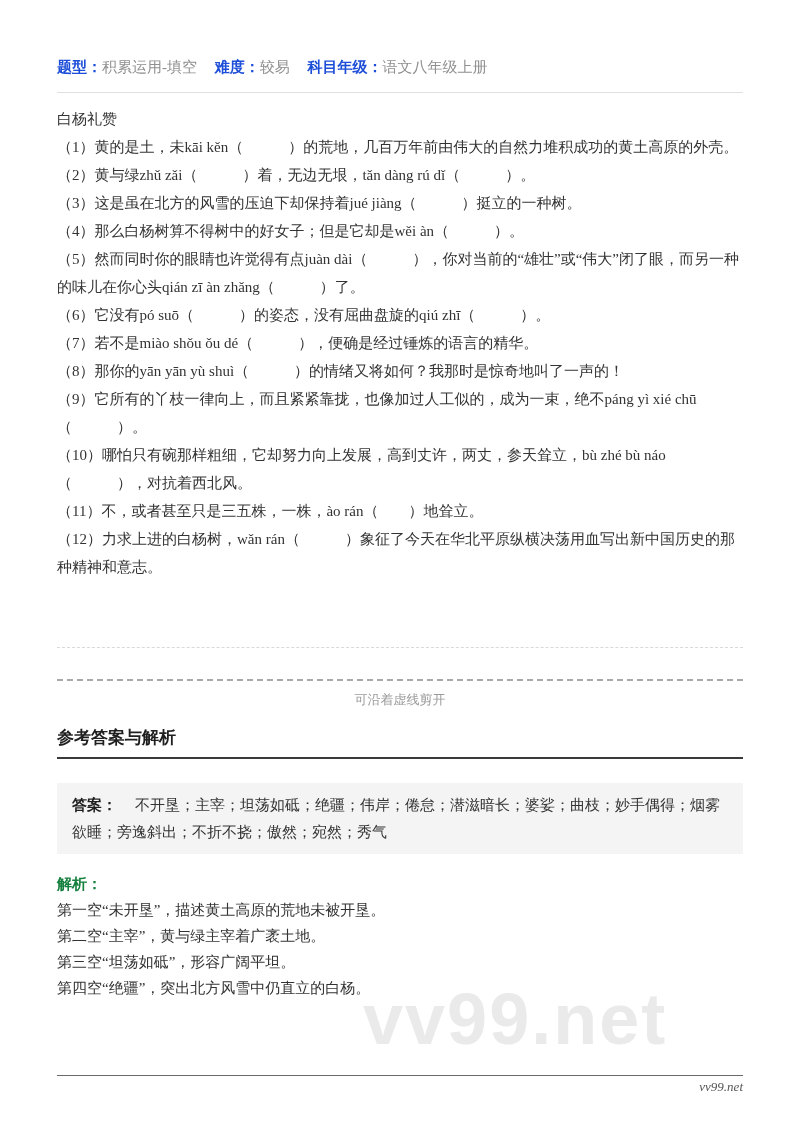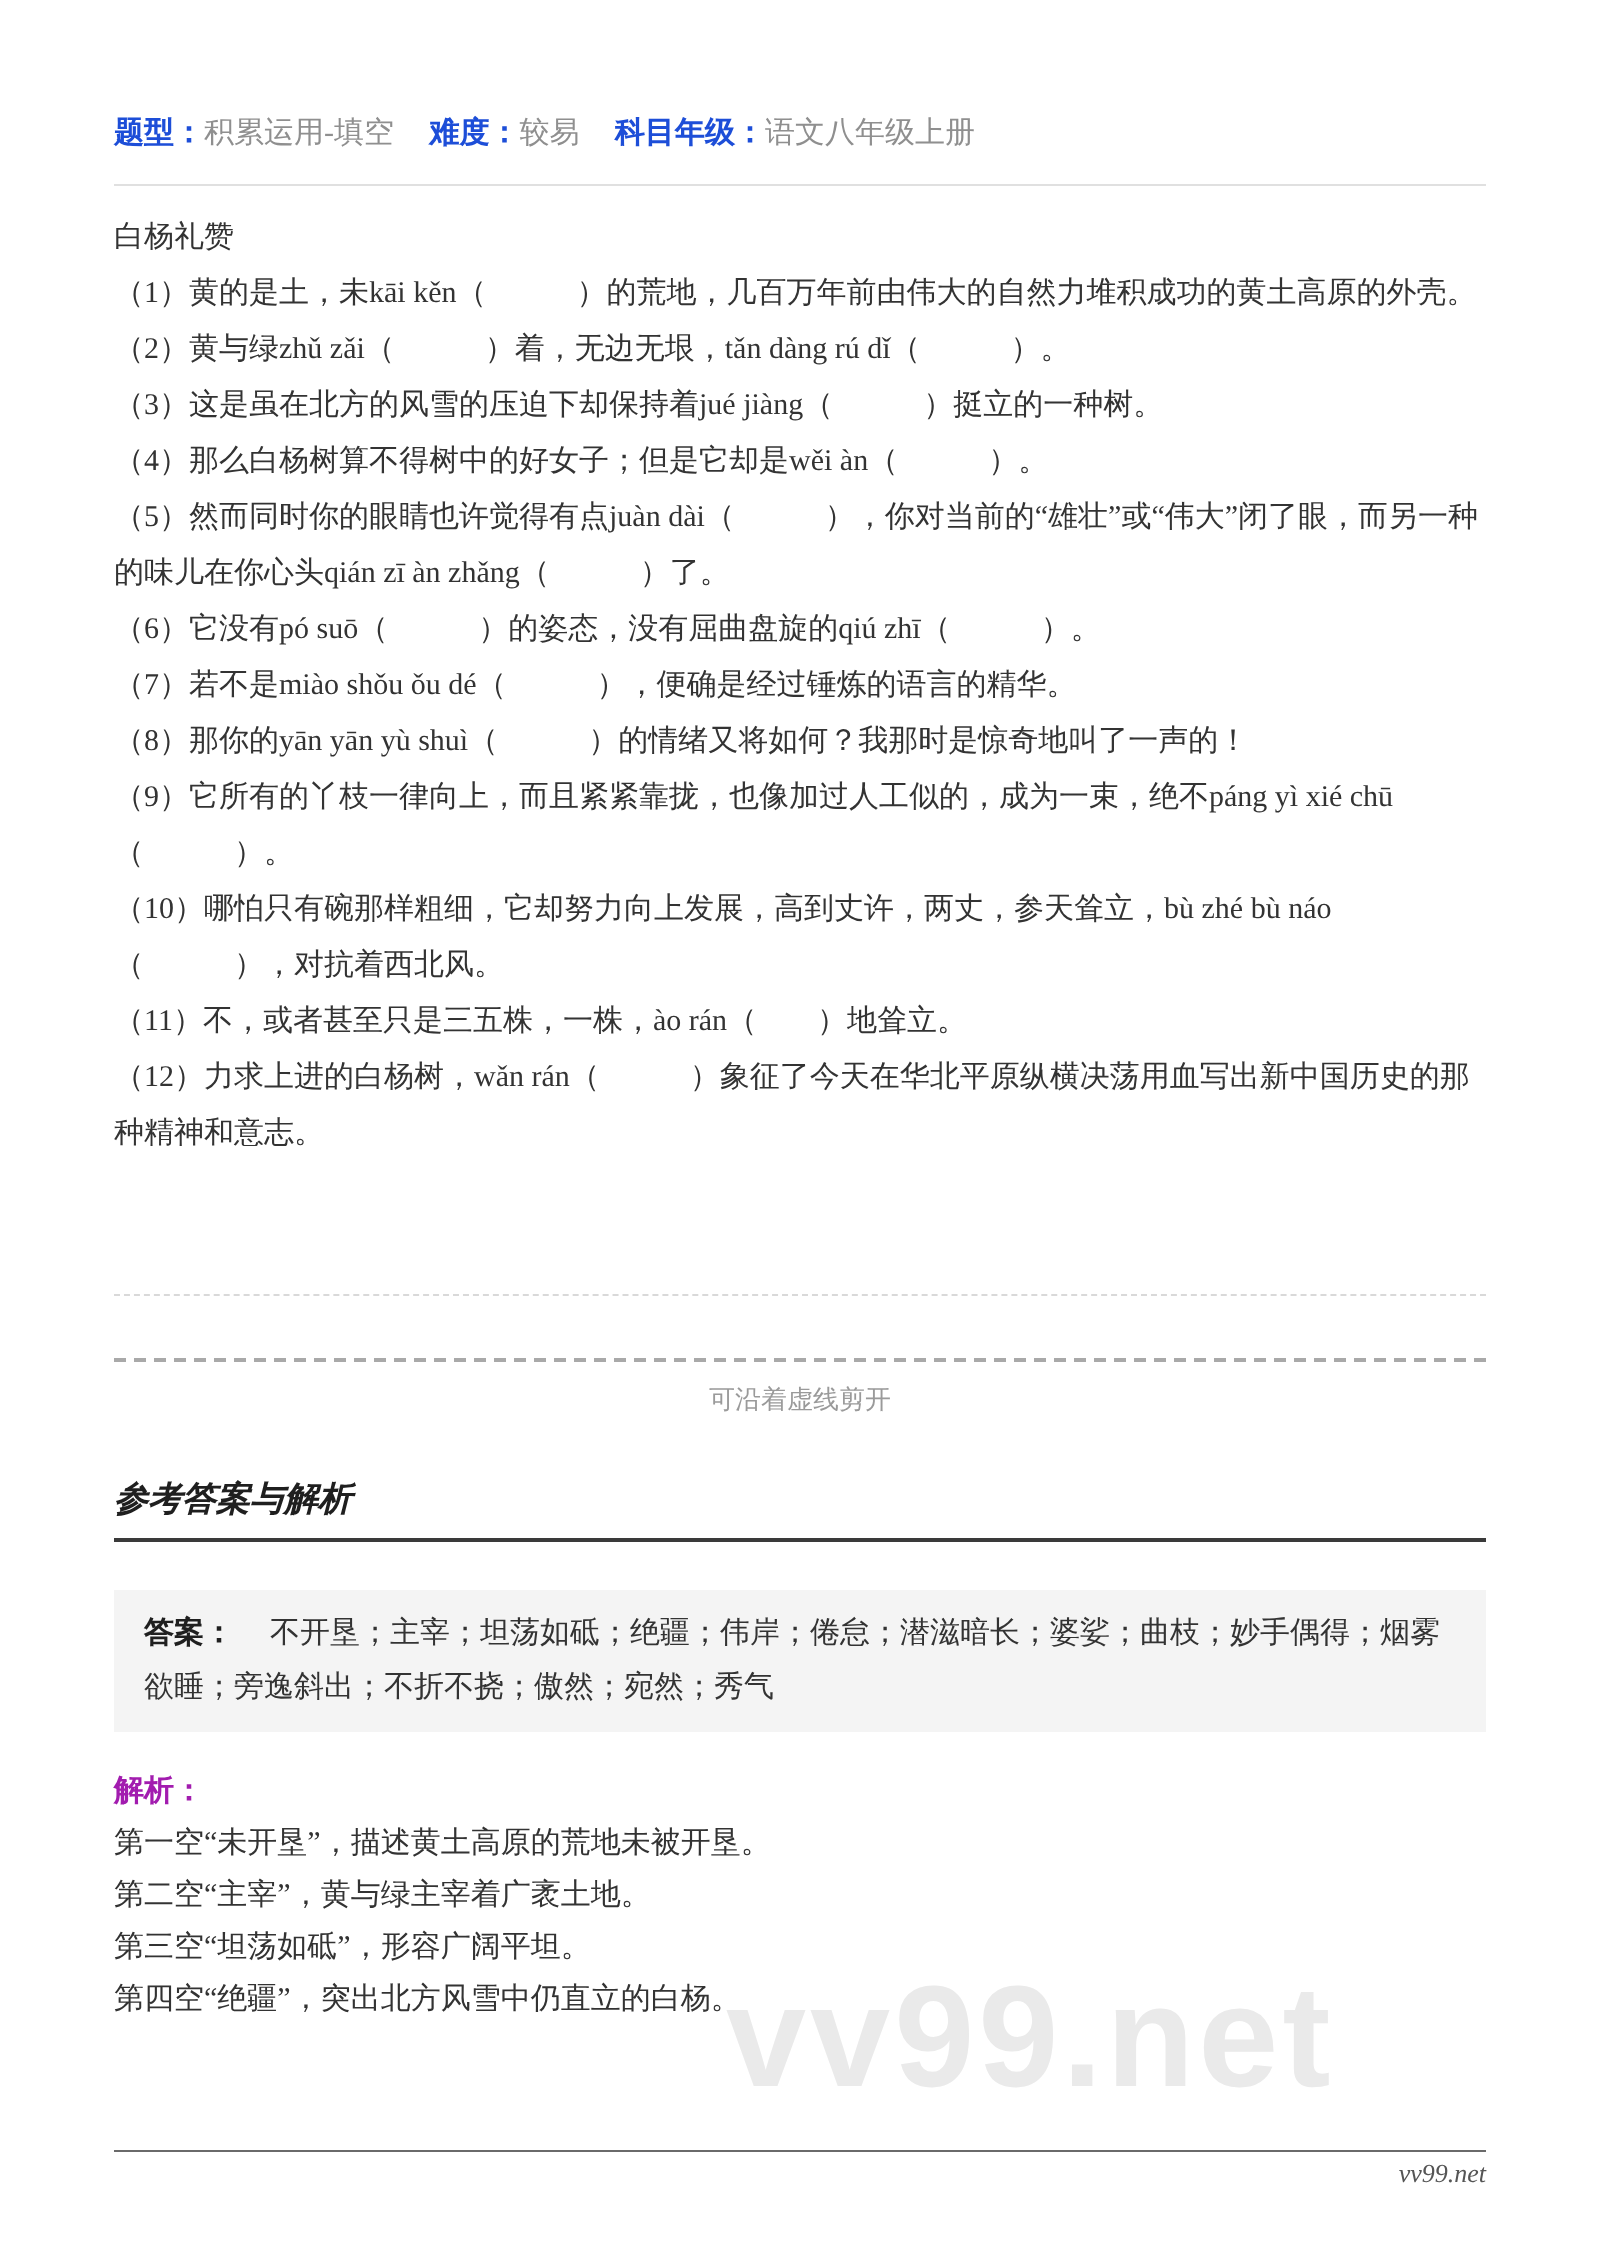--- a/index.html
+++ b/index.html
@@ -33,48 +33,47 @@
   .cut { margin-top:66px; }
   .dash-light { border-top:1px dashed #d9d9d9; height:0; }
   .dash-bold  { border-top:2px dashed #a9a9a9; height:0; margin-top:31px; }
   .cut-caption {
     text-align:center; color:#9a9a9a; font-size:13px;
     margin-top:10px; line-height:17px;
   }
 
   
   .ans-head {
-    margin-top:31px;
+    margin-top:19px;
     font-family:"Liberation Sans","DejaVu Sans",sans-serif;
     font-weight:bold; font-size:17px; color:#1f1f1f;
     line-height:22px;
     padding-bottom:8px;
     border-bottom:2px solid #3a3a3a;
-    font-style:italic;
   }
   .ans-box {
     margin-top:24px;
     background:#f4f4f4;
     padding:8px 15px;
     font-size:15px; line-height:27px; color:#333;
   }
   .ans-label {
     font-family:"Liberation Sans","DejaVu Sans",sans-serif;
     font-weight:bold; color:#1f1f1f; margin-right:18px;
   }
 
   .analysis {
     margin-top:17px;
     font-size:15px; line-height:26px; color:#333;
     position:relative; z-index:1;
   }
   .analysis p { margin:0; }
   .analysis .analysis-label {
     font-family:"Liberation Sans","DejaVu Sans",sans-serif;
-    font-weight:bold; color:#a21caf;
+    font-weight:bold; color:#15803d;
   }
 
   
   .watermark {
     position:absolute; left:363px; top:978px;
     font-family:"Liberation Sans","DejaVu Sans",sans-serif;
     font-weight:bold; font-size:72px; letter-spacing:2px;
     color:#eaeaea; z-index:0; user-select:none;
   }
 

